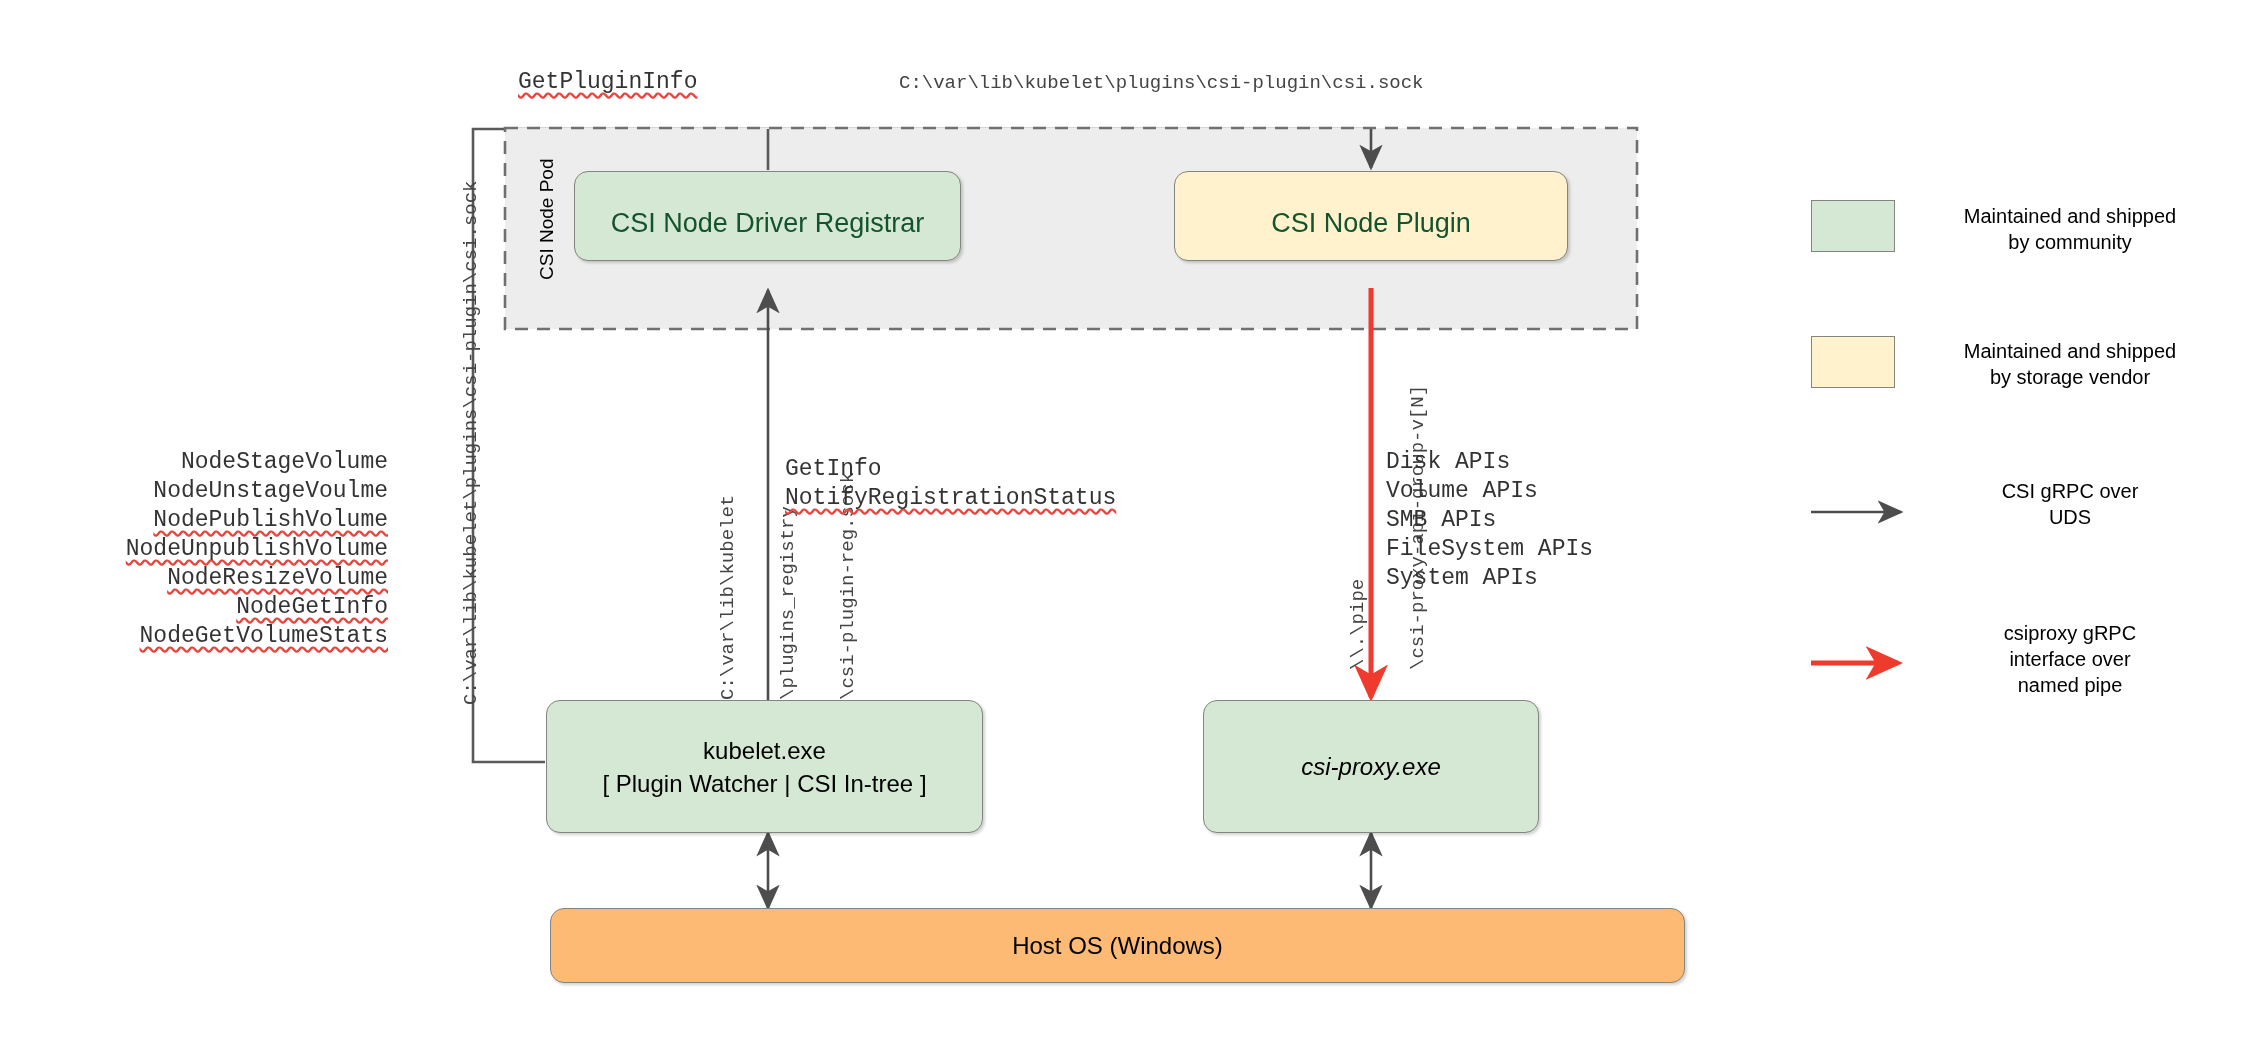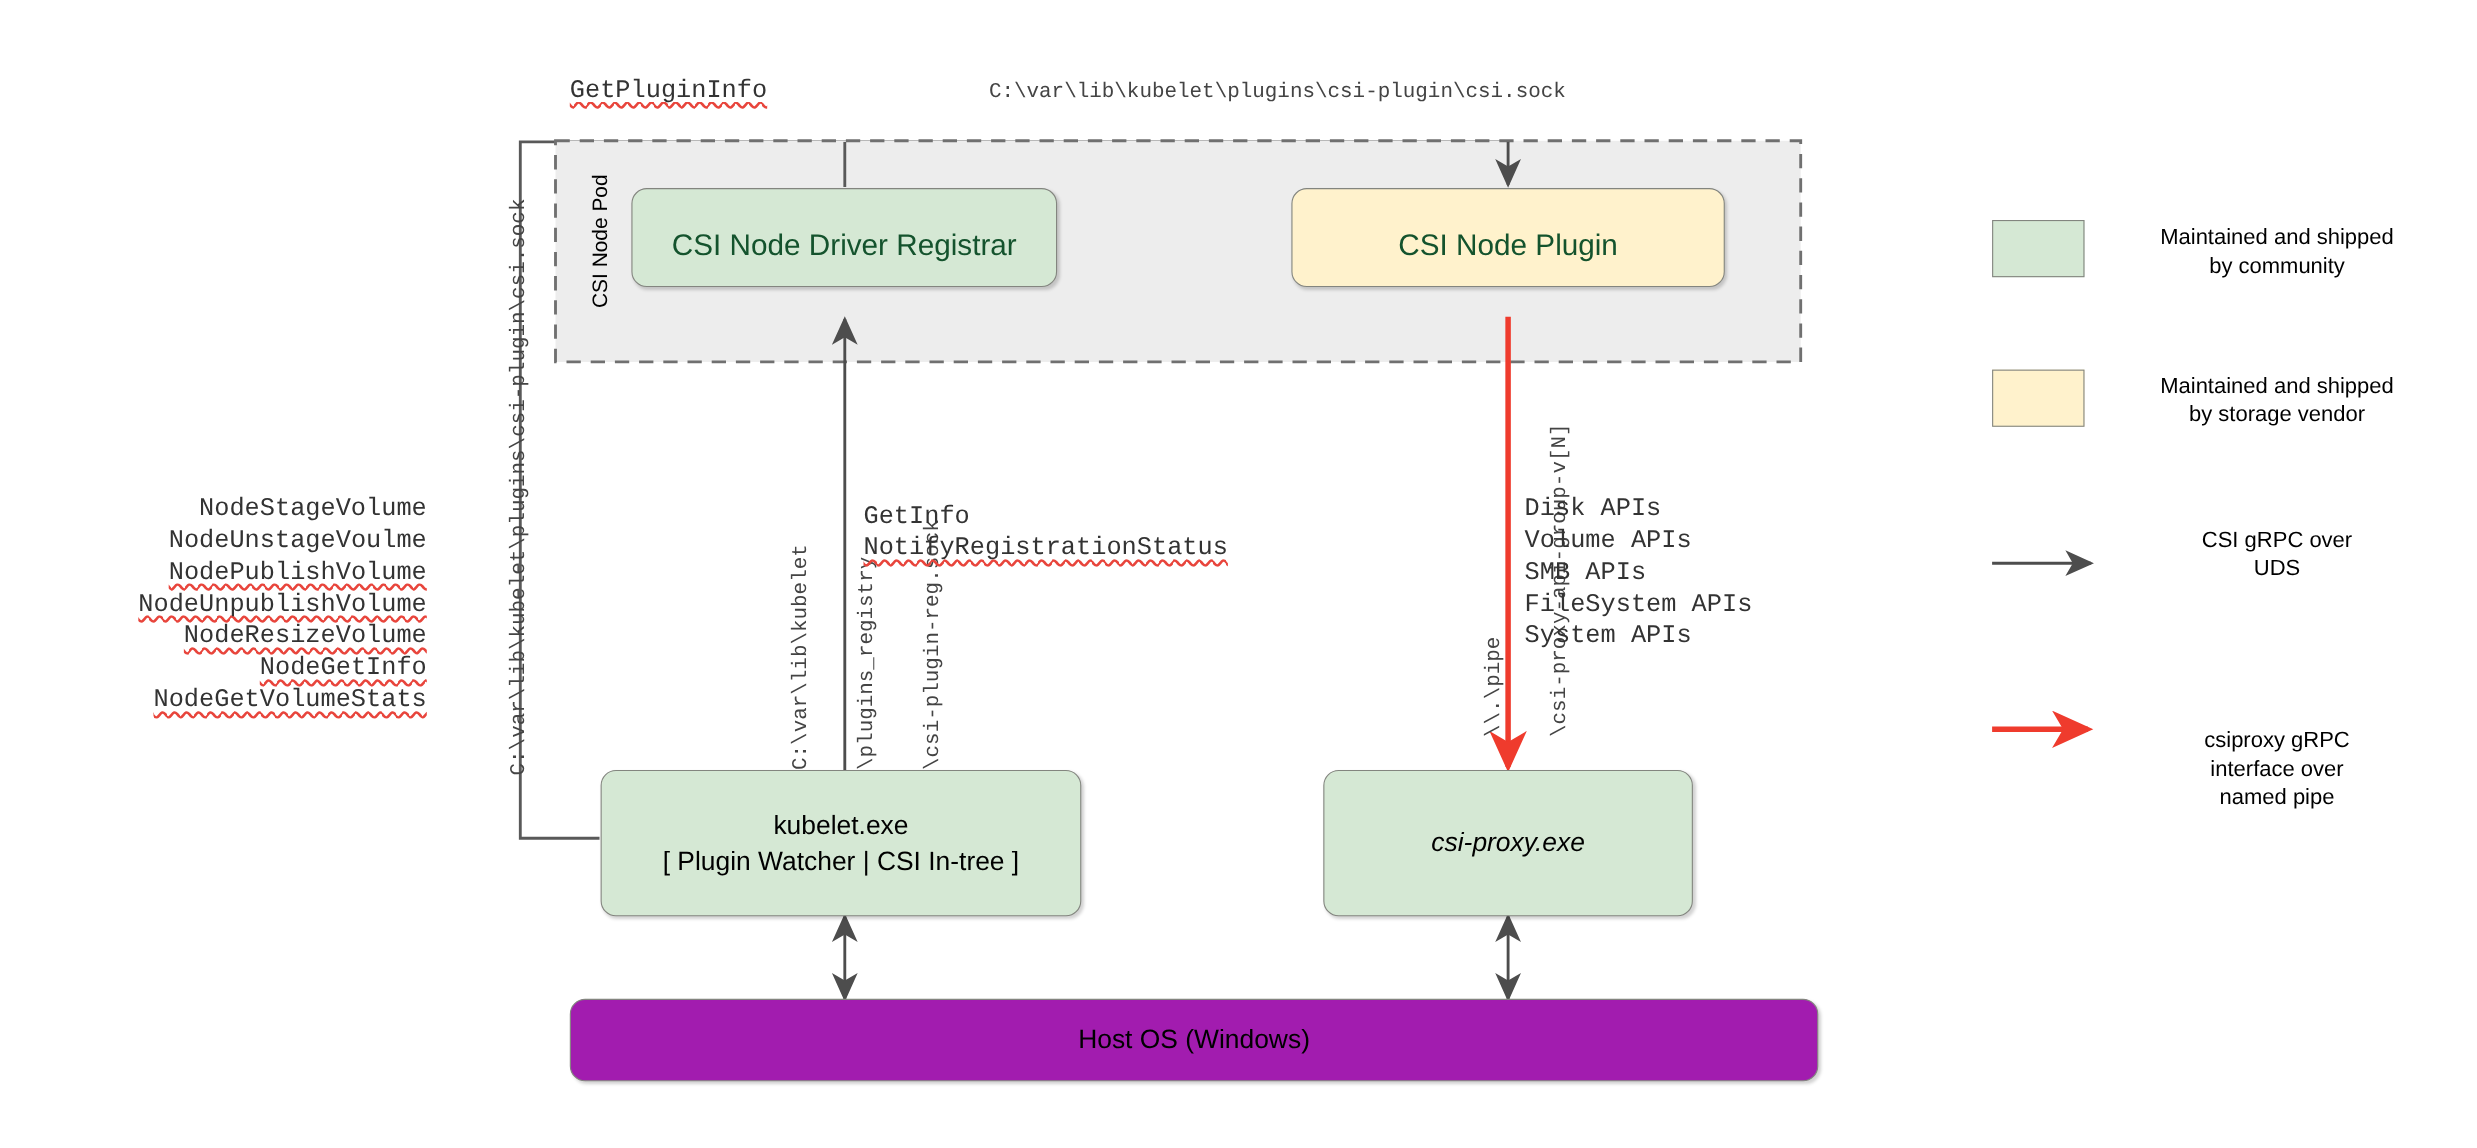--- a/index.html
+++ b/index.html
@@ -62,21 +62,21 @@
     box-sizing: border-box;
     display: flex;
     align-items: center;
     justify-content: center;
     text-align: center;
     font-family: "Liberation Sans", sans-serif;
     box-shadow: 2px 2px 3px rgba(0,0,0,0.18);
   }
   .green  { background: #d5e8d4; }
   .yellow { background: #fff2cc; }
-  .blue   { background: #a21caf; }
+  .blue   { background: #fdba74; margin-left: 32px; }
 
   .box-label { font-size: 27px; color: #14532d; line-height: 36px; margin-top: 13px; }
   .box-label-sm { font-size: 24px; color: #000; line-height: 33px; }
 
   
 
   
   .vrot {
     transform-origin: 0 0;
     transform: rotate(-90deg);
@@ -213,15 +213,15 @@
 <div class="legend-text" style="left:1930px; top:203px; width:280px;">Maintained and shipped
 by community</div>
 
 <div class="legend-swatch yellow" style="left:1811px; top:336px;"></div>
 <div class="legend-text" style="left:1930px; top:338px; width:280px;">Maintained and shipped
 by storage vendor</div>
 
 <div class="legend-text" style="left:1930px; top:478px; width:280px;">CSI gRPC over
 UDS</div>
 
-<div class="legend-text" style="left:1930px; top:620px; width:280px;margin-top:40px;">csiproxy gRPC
+<div class="legend-text" style="left:1930px; top:620px; width:280px;">csiproxy gRPC
 interface over
 named pipe</div>
 
 </body></html>

